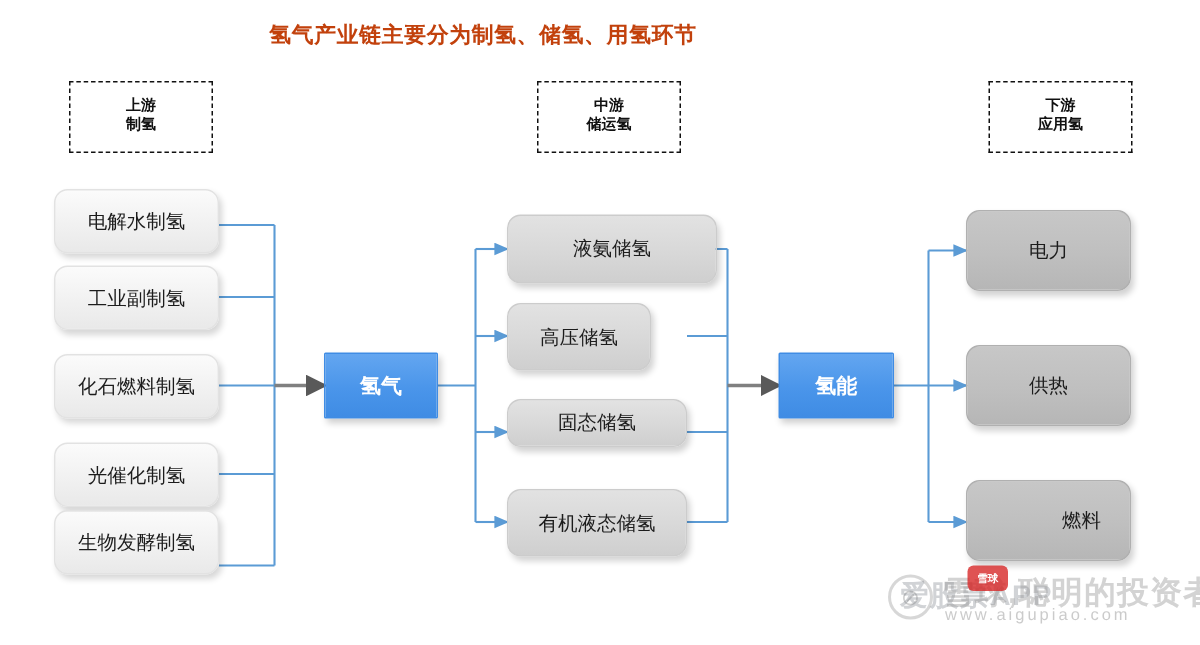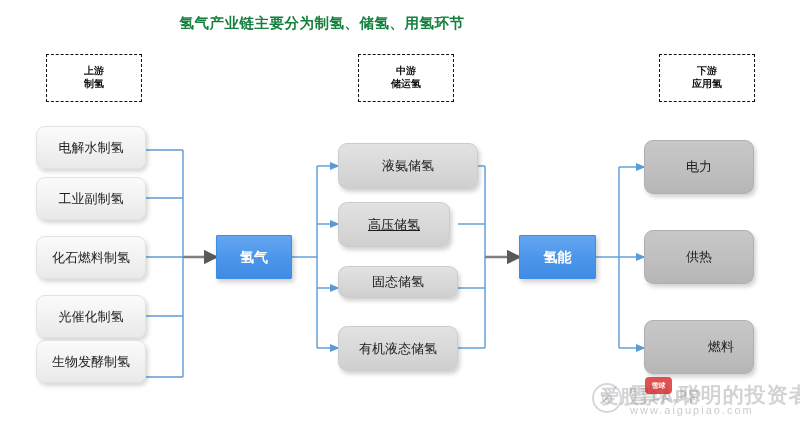--- a/index.html
+++ b/index.html
@@ -6,21 +6,21 @@
   body{
     width:800px;height:430px;background:#ffffff;
     font-family:"Liberation Sans","DejaVu Sans",sans-serif;
     overflow:hidden;position:relative;
   }
   #stage{position:relative;width:800px;height:430px;}
 
   
   .title{
     position:absolute;left:0;top:14px;width:644px;text-align:center;
-    font-size:14.5px;font-weight:bold;color:#15803d;letter-spacing:.5px;
+    font-size:14.5px;font-weight:bold;color:#c2410c;letter-spacing:.5px;
   }
 
   
   .hdr{
     position:absolute;border:1.6px dashed #111;background:#fff;
     display:flex;flex-direction:column;align-items:center;justify-content:center;
     font-size:10px;font-weight:bold;color:#111;line-height:1.28;
     box-sizing:border-box;
   }
   .hdr span{display:block;}
@@ -160,21 +160,21 @@
     <span>生物发酵制氢</span>
   </div>
 
   <div class="node hub" style="left:216px;top:235px;width:76px;height:44px;">
     <span>氢气</span>
   </div>
 
   <div class="node mid" style="left:338px;top:143px;width:140px;height:46px;">
     <span>液氨储氢</span>
   </div>
-  <div class="node mid" style="left:338px;top:202px;width:112px;height:45px;text-decoration:underline;">
+  <div class="node mid" style="left:338px;top:202px;width:96px;height:45px;">
     <span>高压储氢</span>
   </div>
   <div class="node mid" style="left:338px;top:266px;width:120px;height:32px;">
     <span>固态储氢</span>
   </div>
   <div class="node mid" style="left:338px;top:326px;width:120px;height:45px;">
     <span>有机液态储氢</span>
   </div>
 
   <div class="node hub" style="left:519px;top:235px;width:77px;height:44px;">

